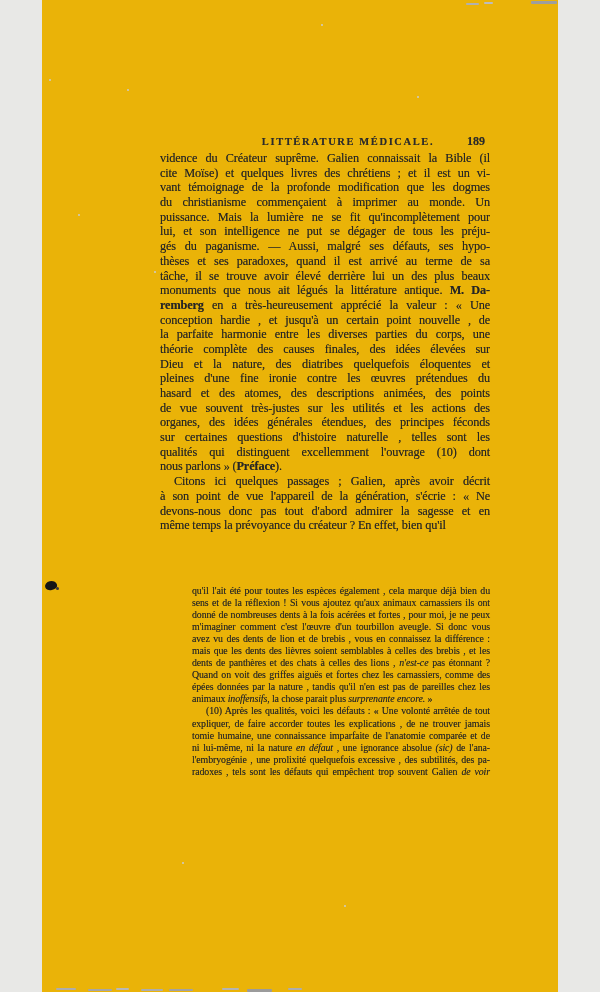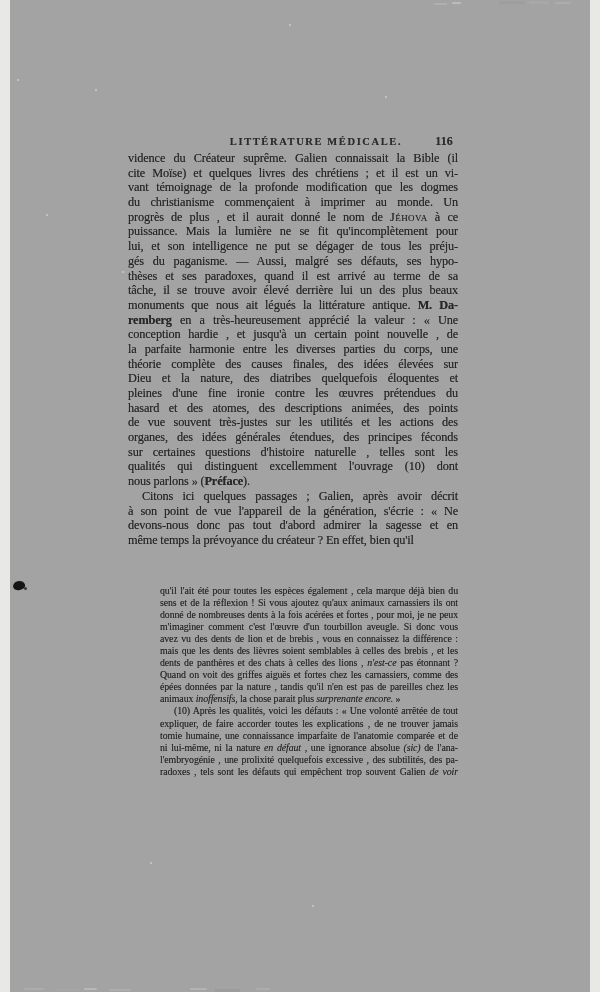--- a/index.html
+++ b/index.html
@@ -1,18 +1,18 @@
 <!DOCTYPE html>
 <html><head>
 <meta charset="utf-8">
 <style>
   html,body{margin:0;padding:0;background:#e8e8e6;}
   .page{
-    position:relative;width:580px;height:992px;margin:0 auto;
-    background:#a3a3a3;overflow:hidden;
+    position:relative;width:516px;height:992px;margin:0 auto;
+    background:#eab308;overflow:hidden;
     font-family:"Liberation Serif","DejaVu Serif",serif;
     color:#262626;
   }
   
   .head-title{
     position:absolute;left:198px;top:136px;width:216px;
     text-align:center;font-size:10.5px;font-weight:bold;
     letter-spacing:1.6px;color:#2b2b2b;
     text-shadow:0 0 .4px rgba(40,40,40,.5);
   }
@@ -56,28 +56,27 @@
   }
   .blot-dot{left:14px;top:587px;width:3px;height:3px;background:#3a3a3a;border-radius:50%;}
   .vline{left:596px;top:946px;width:2px;height:32px;background:#b7b7b6;}
 </style>
 </head>
 <body>
 
 <div class="page">
 
   <span class="head-title">LITTÉRATURE MÉDICALE.</span>
-  <span class="page-number">116</span>
+  <span class="page-number">189</span>
 
   <div class="body-block" id="body-block">
       <div class="tline">vidence du Créateur suprême. Galien connaissait la Bible (il</div>
       <div class="tline">cite Moïse) et quelques livres des chrétiens ; et il est un vi-</div>
       <div class="tline">vant témoignage de la profonde modification que les dogmes</div>
       <div class="tline">du christianisme commençaient à imprimer au monde. Un</div>
-      <div class="tline">progrès de plus , et il aurait donné le nom de <span class="s-sc">Jéhova</span> à ce</div>
       <div class="tline">puissance. Mais la lumière ne se fit qu'incomplètement pour</div>
       <div class="tline">lui, et son intelligence ne put se dégager de tous les préju-</div>
       <div class="tline">gés du paganisme. — Aussi, malgré ses défauts, ses hypo-</div>
       <div class="tline">thèses et ses paradoxes, quand il est arrivé au terme de sa</div>
       <div class="tline">tâche, il se trouve avoir élevé derrière lui un des plus beaux</div>
       <div class="tline">monuments que nous ait légués la littérature antique. <span class="s-b">M. Da-</span></div>
       <div class="tline"><span class="s-b">remberg</span> en a très-heureusement apprécié la valeur : « Une</div>
       <div class="tline">conception hardie , et jusqu'à un certain point nouvelle , de</div>
       <div class="tline">la parfaite harmonie entre les diverses parties du corps, une</div>
       <div class="tline">théorie complète des causes finales, des idées élevées sur</div>

